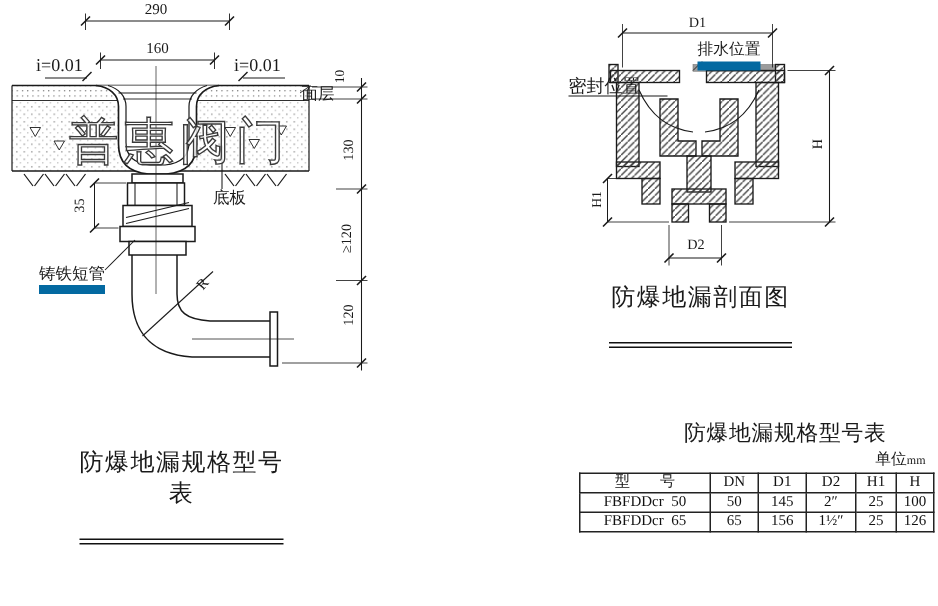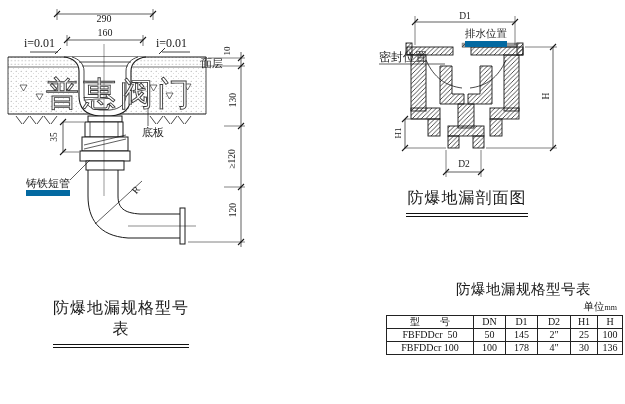--- a/index.html
+++ b/index.html
@@ -4,21 +4,21 @@
 <style>
   html,body{margin:0;padding:0;background:#fff;}
   #sheet{position:relative;width:625px;height:404px;background:#ffffff;overflow:hidden;
          font-family:"Liberation Serif","DejaVu Serif",serif;color:#1a1a1a;}
   svg{position:absolute;left:0;top:0;}
   .lbl{position:absolute;white-space:nowrap;color:#1a1a1a;line-height:1;}
   .ctr{text-align:center;}
   .rot{position:absolute;white-space:nowrap;transform:translate(-50%,-50%) rotate(-90deg);line-height:1;}
   .rot50{position:absolute;white-space:nowrap;transform:translate(-50%,-50%) rotate(-50deg);line-height:1;}
   .und{border-bottom:6px solid #0369a1;padding-bottom:1px;}
-  .du{border-bottom:1.2px solid #111;padding-bottom:4px;}
+  .du{border-bottom:1.2px solid #111;padding-bottom:19px;}
   .du::after{content:"";position:absolute;left:0;right:0;bottom:-4px;border-bottom:1px solid #111;}
   .dwg-title{position:absolute;letter-spacing:1px;font-size:16px;}
   table.spec{position:absolute;left:386px;top:315px;border-collapse:collapse;table-layout:fixed;
              border:1.5px solid #111;}
   table.spec th,table.spec td{border:1px solid #222;font-weight:normal;font-size:10px;
              text-align:center;padding:0;height:12px;line-height:12px;white-space:pre;
              font-family:"Liberation Serif","DejaVu Serif",serif;color:#111;}
   .unit-wrap{position:absolute;left:553px;top:296px;width:64px;text-align:right;}
   .unit-prefix{font-size:10.5px;}
   .unit-suffix{font-size:8px;}
@@ -127,21 +127,21 @@
       <line x1="63" y1="122" x2="84" y2="122" stroke-width="0.55"></line>
       <line x1="63" y1="152" x2="79" y2="152" stroke-width="0.55"></line>
       <line x1="148" y1="97" x2="148" y2="126" stroke-width="0.7"></line>
       <line x1="70" y1="180" x2="90" y2="160" stroke-width="0.7"></line>
       <line x1="95" y1="224" x2="142" y2="181" stroke-width="0.7"></line>
       <line x1="200" y1="62" x2="207" y2="57" stroke-width="0.6"></line>
     </g>
     <text x="46" y="105" font-size="33" letter-spacing="4" fill="#ffffff" fill-opacity="0.82" stroke="#3a3a3a" stroke-width="0.9" font-family="Liberation Serif, DejaVu Serif, serif">普惠阀门</text>
   </svg>
 
-  <div class="lbl ctr" style="left:55px;top:2px;width:98px;font-size:10px;margin-top:12px;">290</div>
+  <div class="lbl ctr" style="left:55px;top:2px;width:98px;font-size:10px;">290</div>
   <div class="lbl ctr" style="left:67px;top:28px;width:76px;font-size:10px;">160</div>
   <div class="lbl" style="left:24px;top:37px;font-size:12px;">i=0.01</div>
   <div class="lbl" style="left:156px;top:37px;font-size:12px;">i=0.01</div>
   <div class="lbl" style="left:201px;top:58px;font-size:11px;">面层</div>
   <div class="rot" style="left:227px;top:51px;font-size:9px;">10</div>
   <div class="rot" style="left:234px;top:100px;font-size:9.5px;">130</div>
   <div class="rot" style="left:233px;top:159px;font-size:9.5px;">≥120</div>
   <div class="rot" style="left:234px;top:210px;font-size:9.5px;">120</div>
   <div class="rot" style="left:55px;top:137px;font-size:9.5px;">35</div>
   <div class="lbl" style="left:142px;top:127px;font-size:11px;">底板</div>
@@ -239,24 +239,24 @@
       <tbody>
           <tr>
             <td>FBFDDcr  50</td>
             <td>50</td>
             <td>145</td>
             <td>2″</td>
             <td>25</td>
             <td>100</td>
           </tr>
           <tr>
-            <td>FBFDDcr 100</td>
-            <td>100</td>
-            <td>178</td>
-            <td>4″</td>
-            <td>30</td>
-            <td>136</td>
+            <td>FBFDDcr  65</td>
+            <td>65</td>
+            <td>156</td>
+            <td>1½″</td>
+            <td>25</td>
+            <td>126</td>
           </tr>
         </tbody>
     </table>
   </div>
 
 </div>
 
 </body></html>

